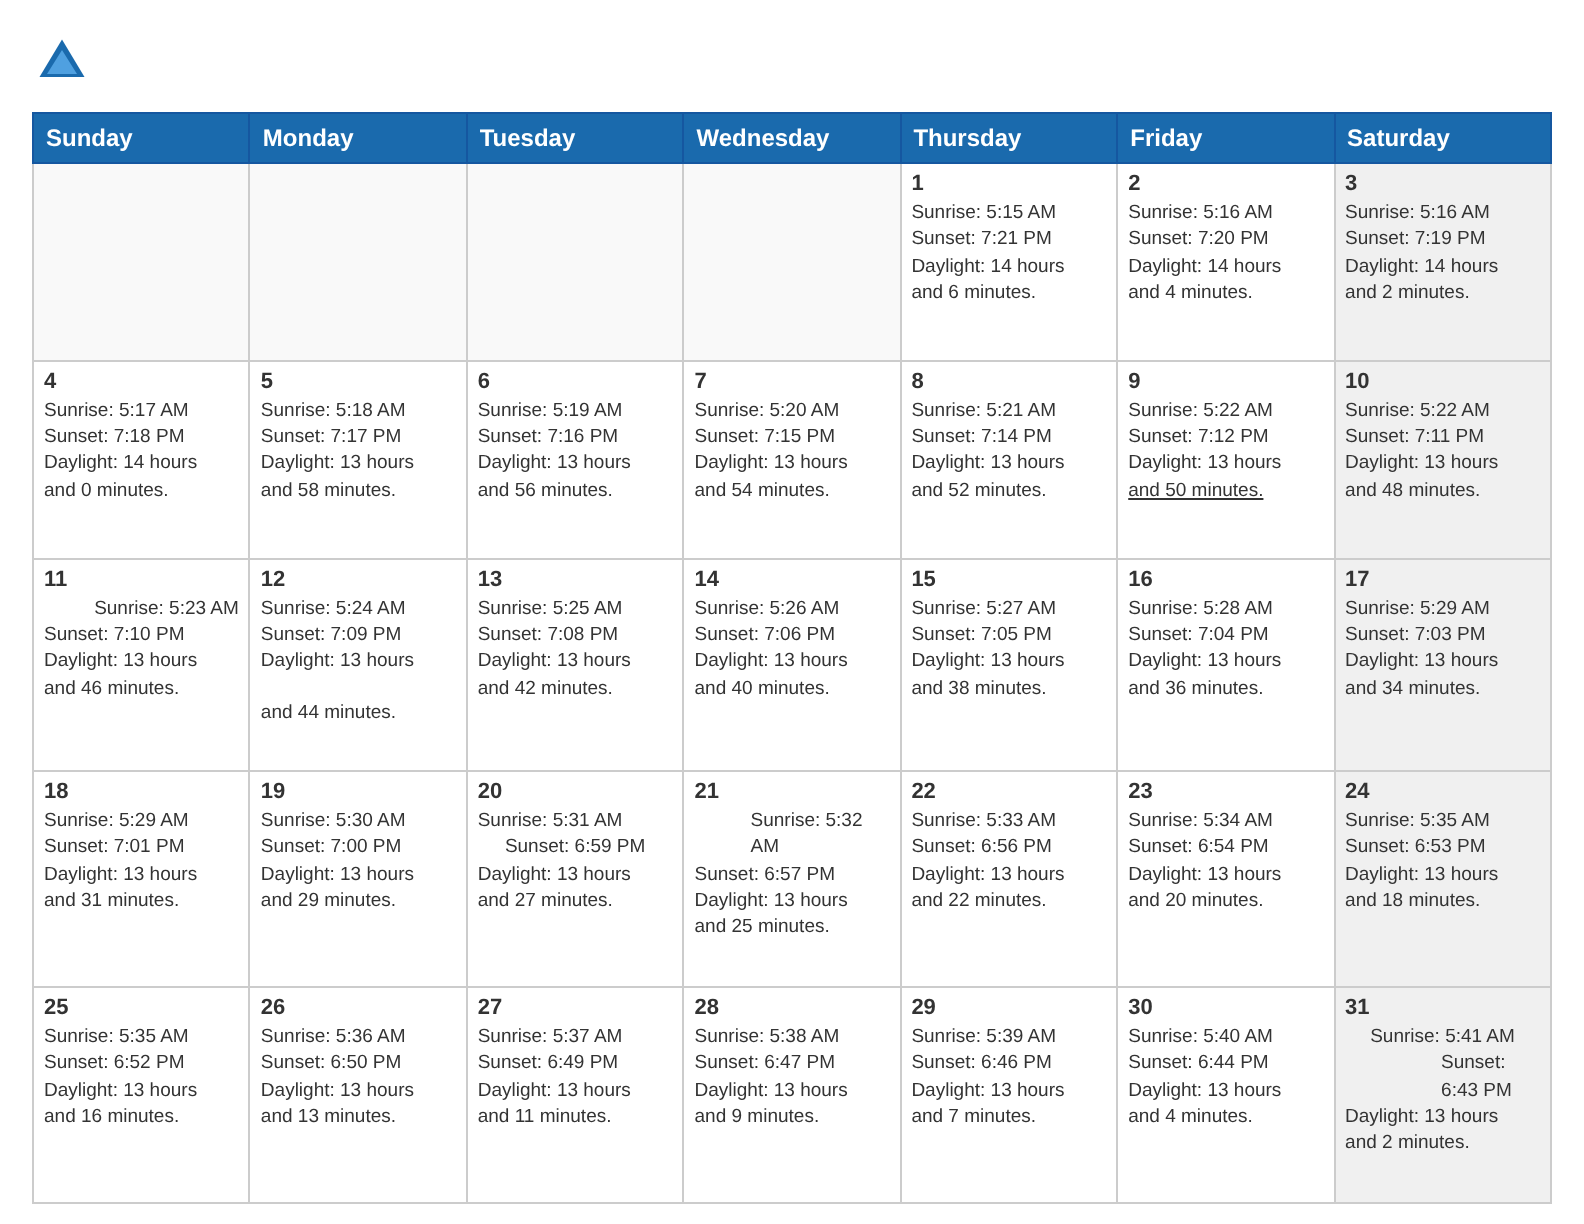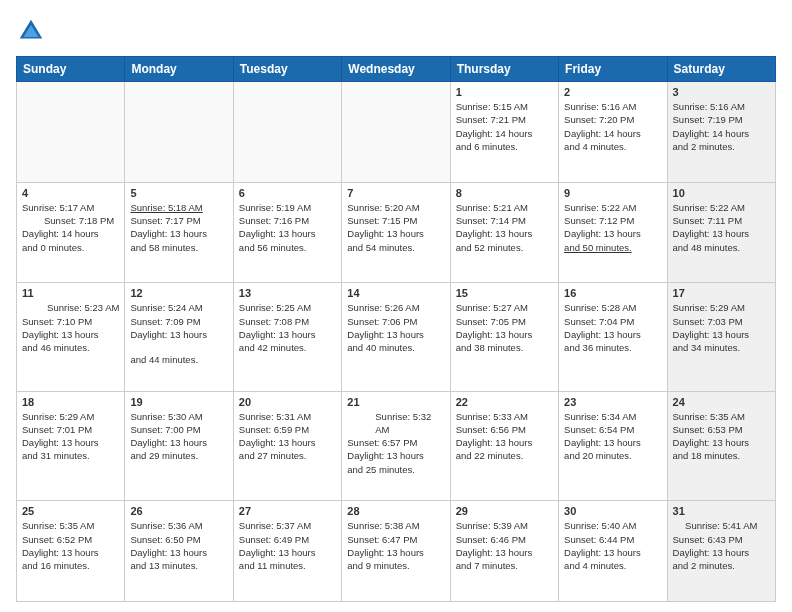--- a/index.html
+++ b/index.html
@@ -164,29 +164,29 @@
               <span style="display: block;">Daylight: 14 hours</span>
               <span style="display: block;">and 2 minutes.</span>
             </div>
           </td>
         </tr>
         <tr>
           <td>
             <span class="day-num">4</span>
             <div class="day-info">
               <span style="display: block;">Sunrise: 5:17 AM</span>
-              <span style="display: block; margin-left: 22px;">Sunset: 7:18 PM</span>
+              <span style="display: block;">Sunset: 7:18 PM</span>
               <span style="display: block;">Daylight: 14 hours</span>
               <span style="display: block;">and 0 minutes.</span>
             </div>
           </td>
           <td>
             <span class="day-num">5</span>
             <div class="day-info">
-              <span style="display: block; text-decoration: underline;">Sunrise: 5:18 AM</span>
+              <span style="display: block;">Sunrise: 5:18 AM</span>
               <span style="display: block;">Sunset: 7:17 PM</span>
               <span style="display: block;">Daylight: 13 hours</span>
               <span style="display: block;">and 58 minutes.</span>
             </div>
           </td>
           <td>
             <span class="day-num">6</span>
             <div class="day-info">
               <span style="display: block;">Sunrise: 5:19 AM</span>
               <span style="display: block;">Sunset: 7:16 PM</span>
@@ -312,21 +312,21 @@
               <span style="display: block;">Sunrise: 5:30 AM</span>
               <span style="display: block;">Sunset: 7:00 PM</span>
               <span style="display: block;">Daylight: 13 hours</span>
               <span style="display: block;">and 29 minutes.</span>
             </div>
           </td>
           <td>
             <span class="day-num">20</span>
             <div class="day-info">
               <span style="display: block;">Sunrise: 5:31 AM</span>
-              <span style="display: block;">Sunset: 6:59 PM</span>
+              <span style="display: block; text-align: center;">Sunset: 6:59 PM</span>
               <span style="display: block;">Daylight: 13 hours</span>
               <span style="display: block;">and 27 minutes.</span>
             </div>
           </td>
           <td>
             <span class="day-num">21</span>
             <div class="day-info">
               <span style="display: block; margin-left: 28px;">Sunrise: 5:32 AM</span>
               <span style="display: block;">Sunset: 6:57 PM</span>
               <span style="display: block;">Daylight: 13 hours</span>
@@ -413,21 +413,21 @@
               <span style="display: block;">Sunrise: 5:40 AM</span>
               <span style="display: block;">Sunset: 6:44 PM</span>
               <span style="display: block;">Daylight: 13 hours</span>
               <span style="display: block;">and 4 minutes.</span>
             </div>
           </td>
           <td class="shaded">
             <span class="day-num">31</span>
             <div class="day-info">
               <span style="display: block; text-align: center;">Sunrise: 5:41 AM</span>
-              <span style="display: block;">Sunset: 6:43 PM</span>
+              <span style="display: block; margin-left: 48px;">Sunset: 6:43 PM</span>
               <span style="display: block;">Daylight: 13 hours</span>
               <span style="display: block;">and 2 minutes.</span>
             </div>
           </td>
         </tr>
       </tbody>
   </table>
 </div>
 
 </body></html>

